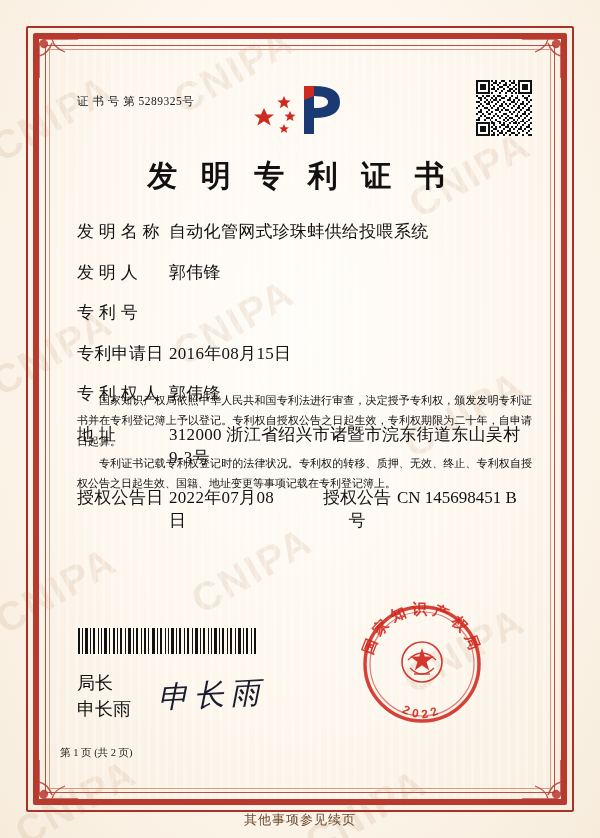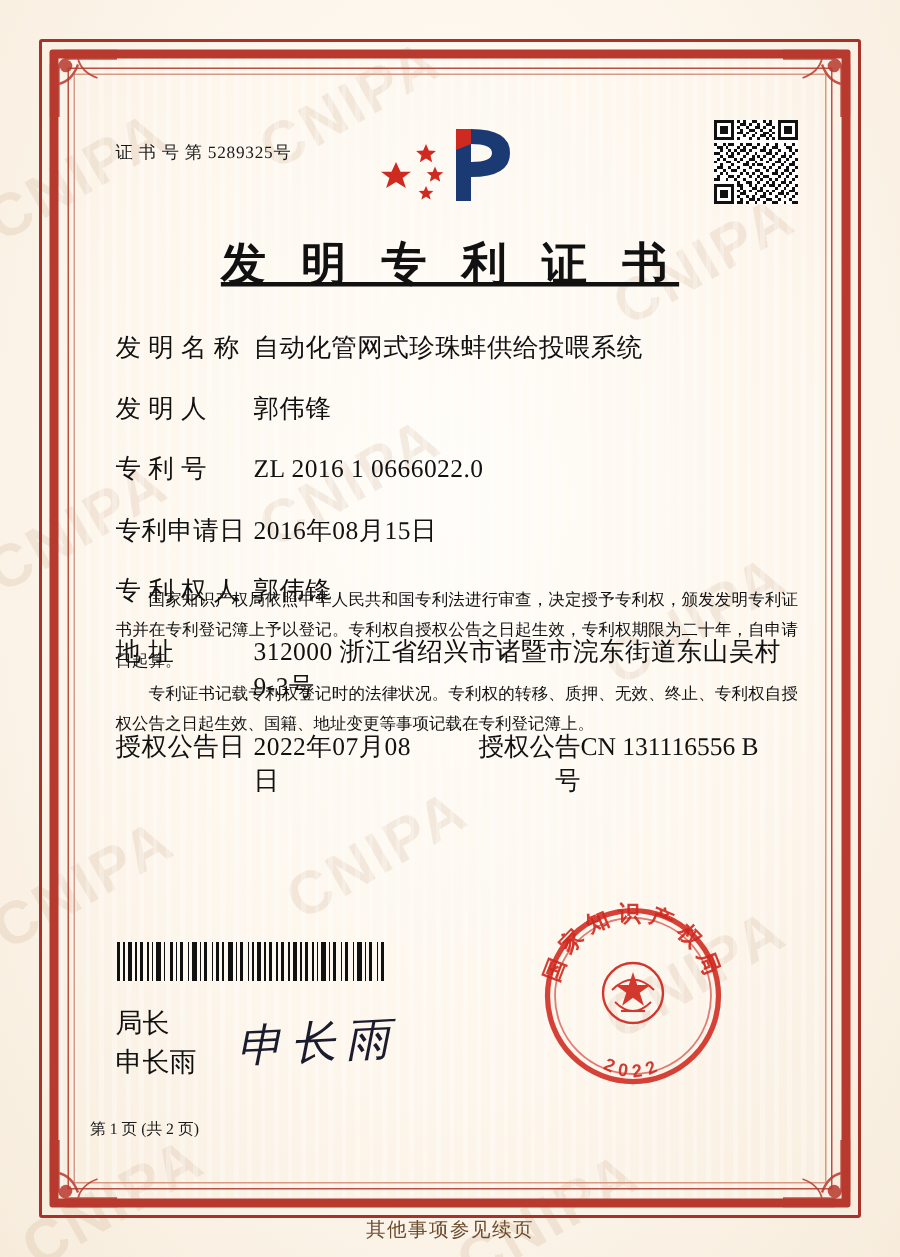--- a/index.html
+++ b/index.html
@@ -116,21 +116,20 @@
     position: absolute;
     top: 96px;
     left: 0;
     right: 0;
     text-align: center;
     font-size: 30px;
     letter-spacing: 8px;
     font-weight: bold;
     color: #111;
     font-family: "Liberation Serif", serif;
-    text-decoration: underline;
   }
 
   .fields {
     position: absolute;
     top: 160px;
     left: 17px;
     right: 8px;
   }
   .field {
     display: flex;
@@ -144,22 +143,22 @@
     flex: 0 0 92px;
     letter-spacing: 0.3px;
   }
   .field .val {
     flex: 1;
     letter-spacing: 0.3px;
   }
   .field.two .lbl2 {
     width: 80px;
     flex: 0 0 80px;
-    text-align: right;
-    margin-left: 20px;
+    text-align: center;
+    margin-left: 30px;
   }
   .field.two .val2 {
     flex: 0 0 auto;
   }
   .field.two .val { flex: 0 0 118px; }
 
   .paras {
     position: absolute;
     top: 330px;
     left: 17px;
@@ -547,39 +546,38 @@
       <div class="field">
         <span class="lbl">发 明 名 称</span>
         <span class="val">自动化管网式珍珠蚌供给投喂系统</span>
       </div>
       <div class="field">
         <span class="lbl">发 明 人</span>
         <span class="val">郭伟锋</span>
       </div>
       <div class="field">
         <span class="lbl">专 利 号</span>
-        <span class="val">ZL 2016 1 0666022.0</span>
       </div>
       <div class="field">
         <span class="lbl">专利申请日</span>
         <span class="val">2016年08月15日</span>
       </div>
       <div class="field">
         <span class="lbl">专 利 权 人</span>
         <span class="val">郭伟锋</span>
       </div>
       <div class="field">
         <span class="lbl">地          址</span>
         <span class="val">312000 浙江省绍兴市诸暨市浣东街道东山吴村9-3号</span>
       </div>
       <div class="field two">
         <span class="lbl">授权公告日</span>
         <span class="val">2022年07月08日</span>
         <span class="lbl2">授权公告号</span>
-        <span class="val2">CN 131116556 B</span>
+        <span class="val2">CN 145698451 B</span>
       </div>
     </div>
 
     <div class="paras">
       <p>国家知识产权局依照中华人民共和国专利法进行审查，决定授予专利权，颁发发明专利证书并在专利登记簿上予以登记。专利权自授权公告之日起生效，专利权期限为二十年，自申请日起算。</p>
       <p>专利证书记载专利权登记时的法律状况。专利权的转移、质押、无效、终止、专利权自授权公告之日起生效、国籍、地址变更等事项记载在专利登记簿上。</p>
     </div>
 
     <div class="barcode">
       <svg viewBox="0 0 180 26" width="180" height="26" shape-rendering="crispEdges">

